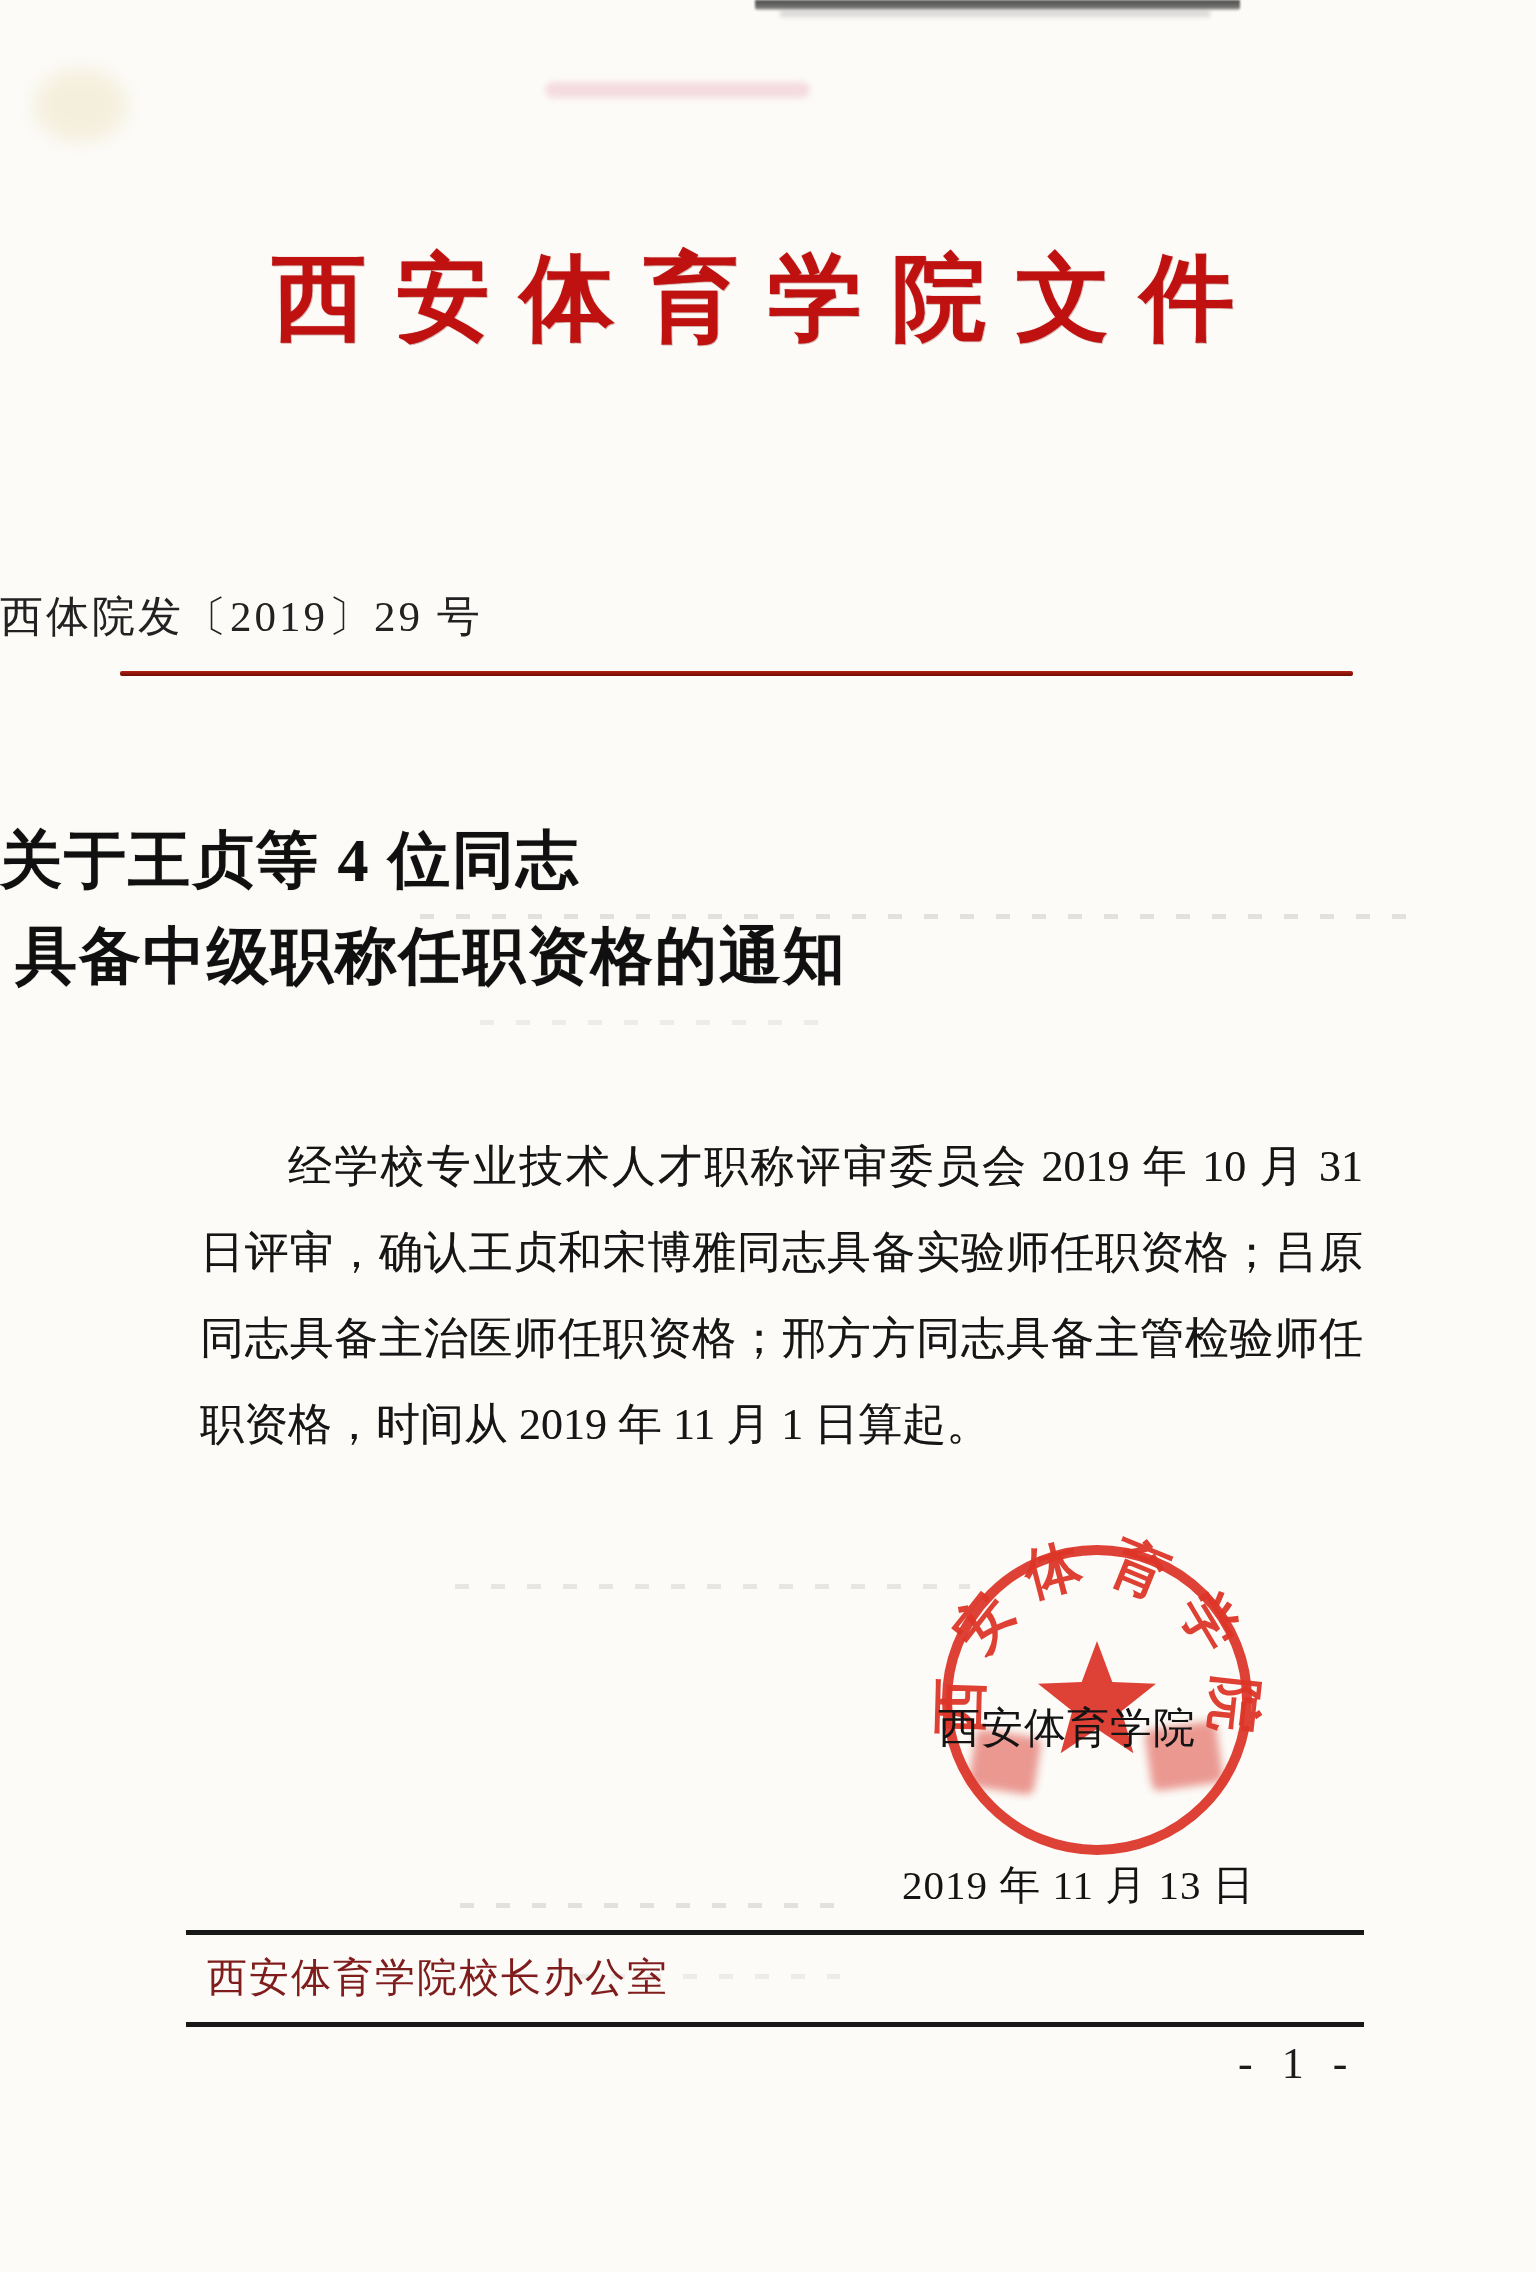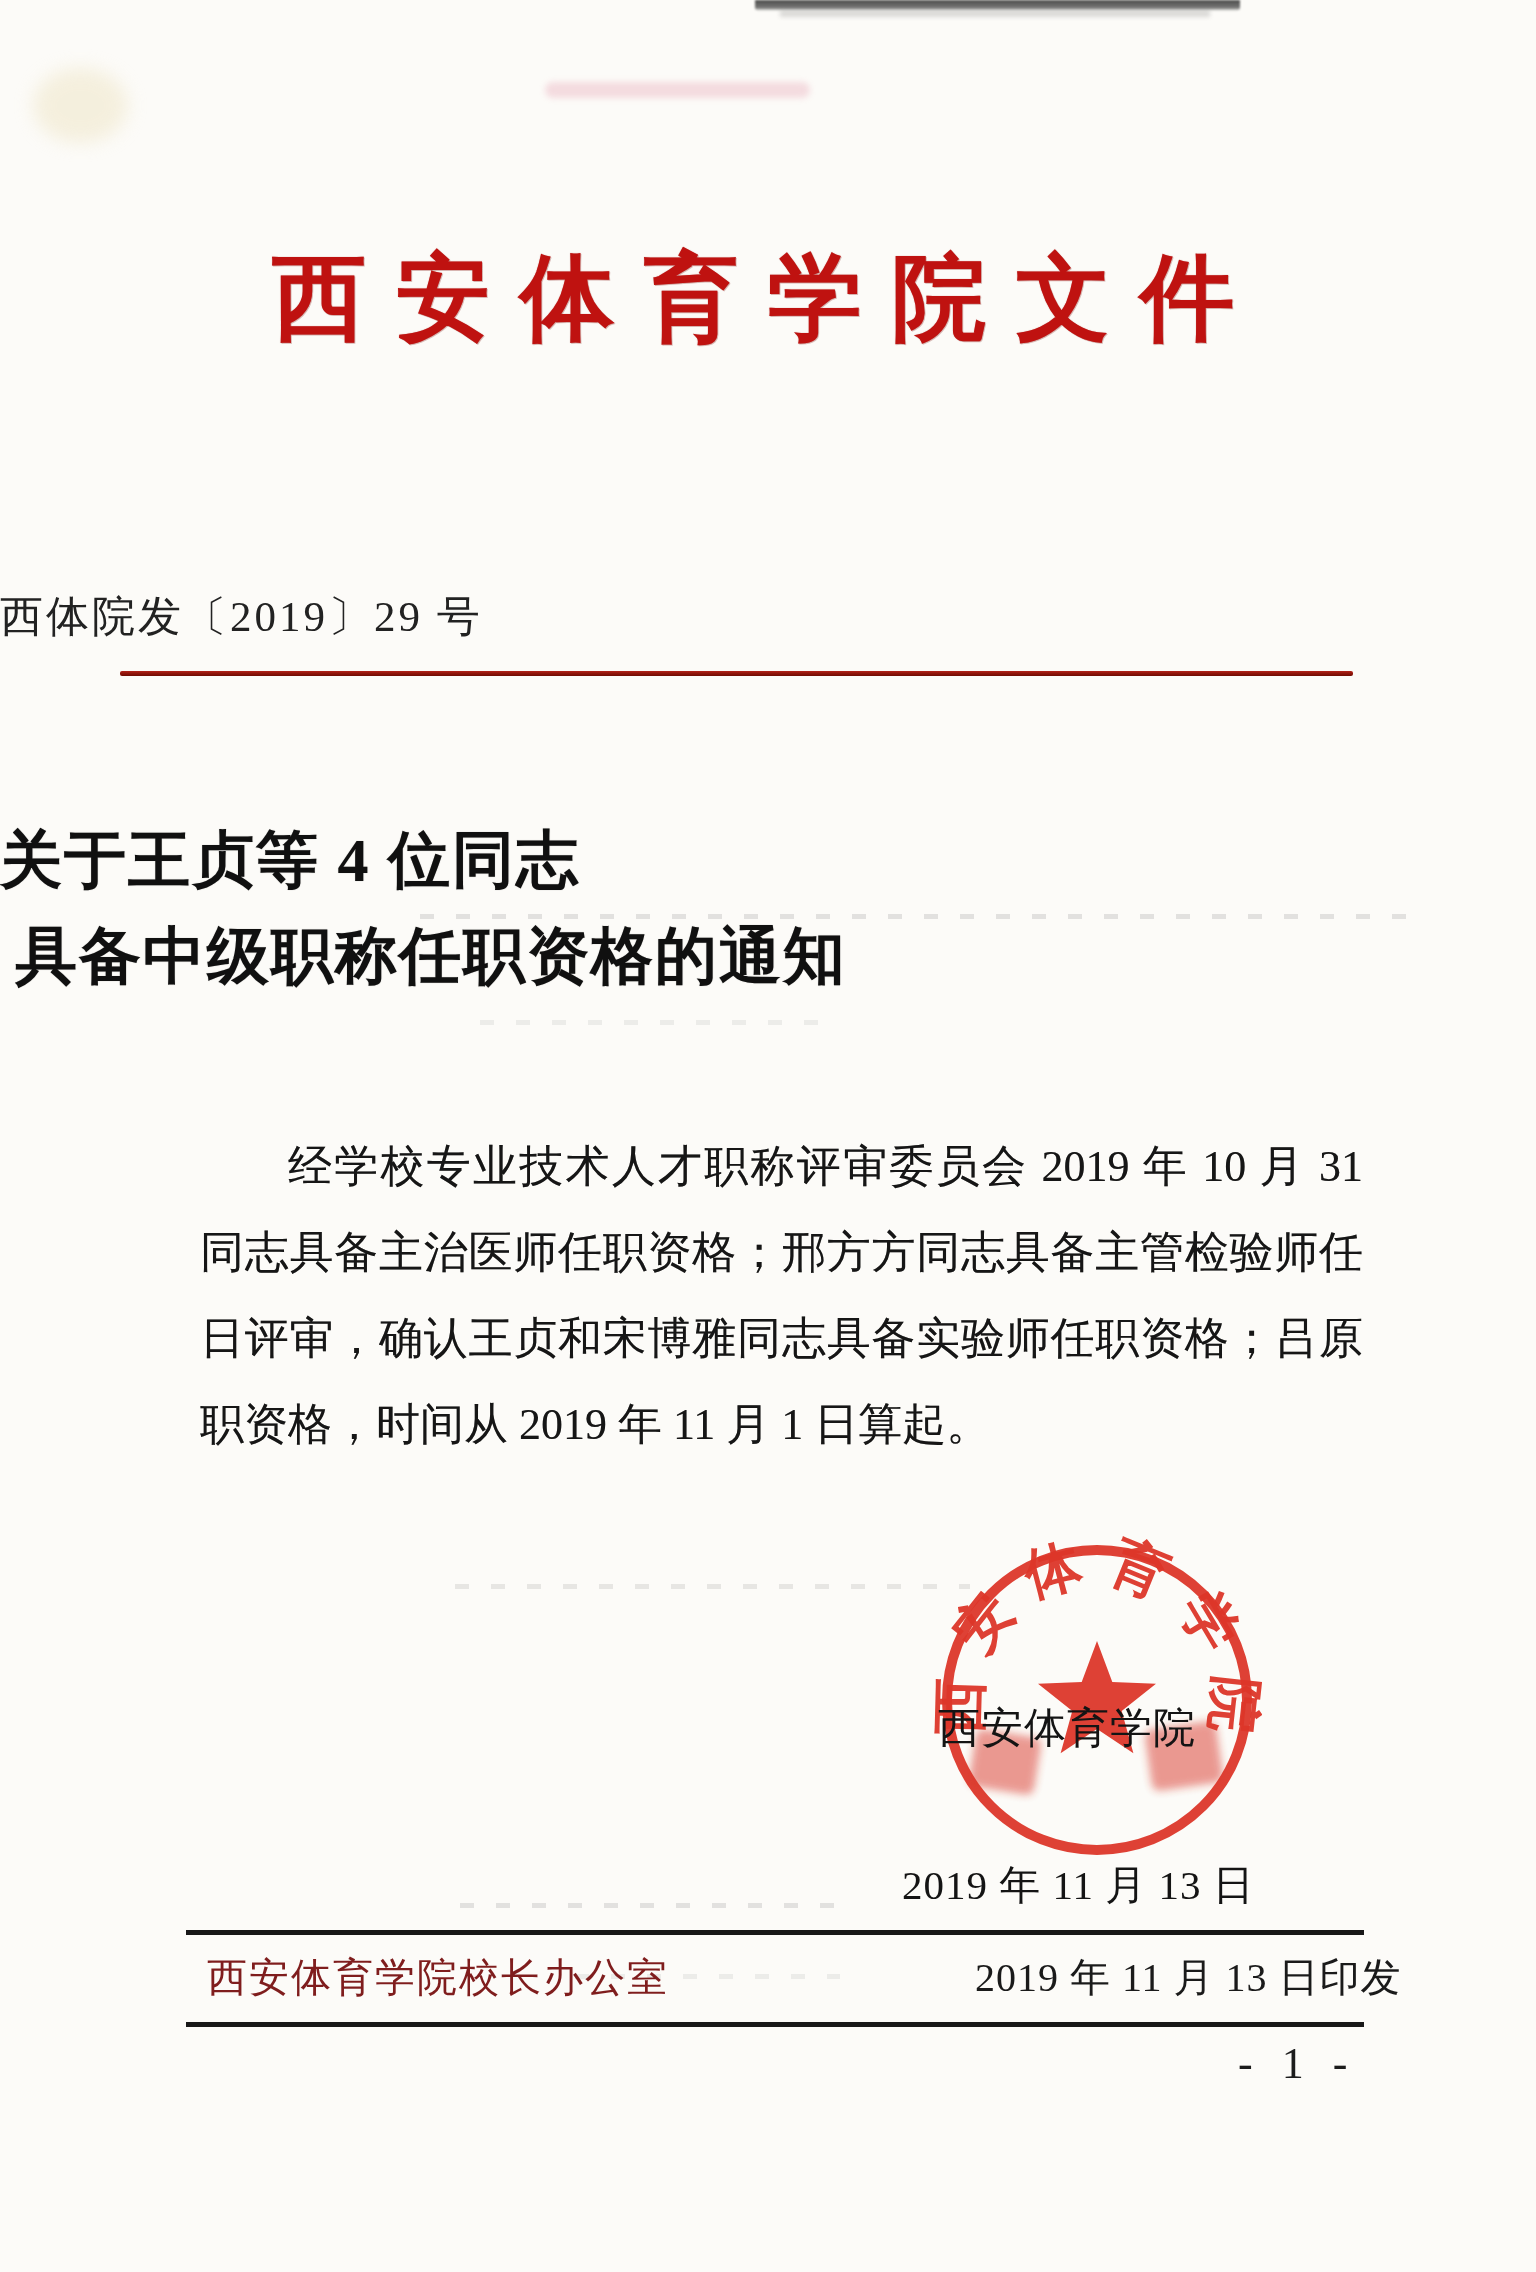--- a/index.html
+++ b/index.html
@@ -142,22 +142,22 @@
 
   <div class="doc-number">西体院发〔2019〕29 号</div>
 
   <div class="red-rule"></div>
 
   <div class="doc-title-line l1">关于王贞等 4 位同志</div>
   <div class="doc-title-line l2">具备中级职称任职资格的通知</div>
 
   <div class="body-block">
     <div class="body-line just indent">经学校专业技术人才职称评审委员会 2019 年 10 月 31</div>
+    <div class="body-line just">日评审，确认王贞和宋博雅同志具备实验师任职资格；吕原</div>
     <div class="body-line just">同志具备主治医师任职资格；邢方方同志具备主管检验师任</div>
-    <div class="body-line just">日评审，确认王贞和宋博雅同志具备实验师任职资格；吕原</div>
     <div class="body-line">职资格，时间从 2019 年 11 月 1 日算起。</div>
   </div>
 
   <svg class="seal" viewBox="0 0 330 330">
     <defs>
       <filter id="smudgeBlur" x="-50%" y="-50%" width="200%" height="200%">
         <feGaussianBlur stdDeviation="4"></feGaussianBlur>
       </filter>
       <path id="sealArc" d="M 54 205 A 118 118 0 1 1 276 205" fill="none"></path>
     </defs>
@@ -168,18 +168,17 @@
     <polygon points="165,106 149.7,147 106,148.8 140.3,176 128.6,218.2 165,194 201.4,218.2 189.7,176 224,148.8 180.3,147" fill="#d42a1c" opacity="0.95"></polygon>
     <rect x="40" y="198" width="66" height="58" rx="8" fill="#cf2b1d" opacity="0.5" filter="url(#smudgeBlur)" transform="rotate(9 73 227)"></rect>
     <rect x="216" y="190" width="72" height="62" rx="8" fill="#cf2b1d" opacity="0.5" filter="url(#smudgeBlur)" transform="rotate(-8 252 221)"></rect>
   </svg>
 
   <div class="signature-org">西安体育学院</div>
   <div class="signature-date">2019 年 11 月 13 日</div>
 
   <div class="footer-rule top"></div>
   <div class="footer-office">西安体育学院校长办公室</div>
-  <div class="footer-printdate">2019 年 11 月 13 日印发</div>
   <div class="footer-rule bottom"></div>
 
   <div class="page-number">- 1 -</div>
 
 </div>
 
 </body></html>

